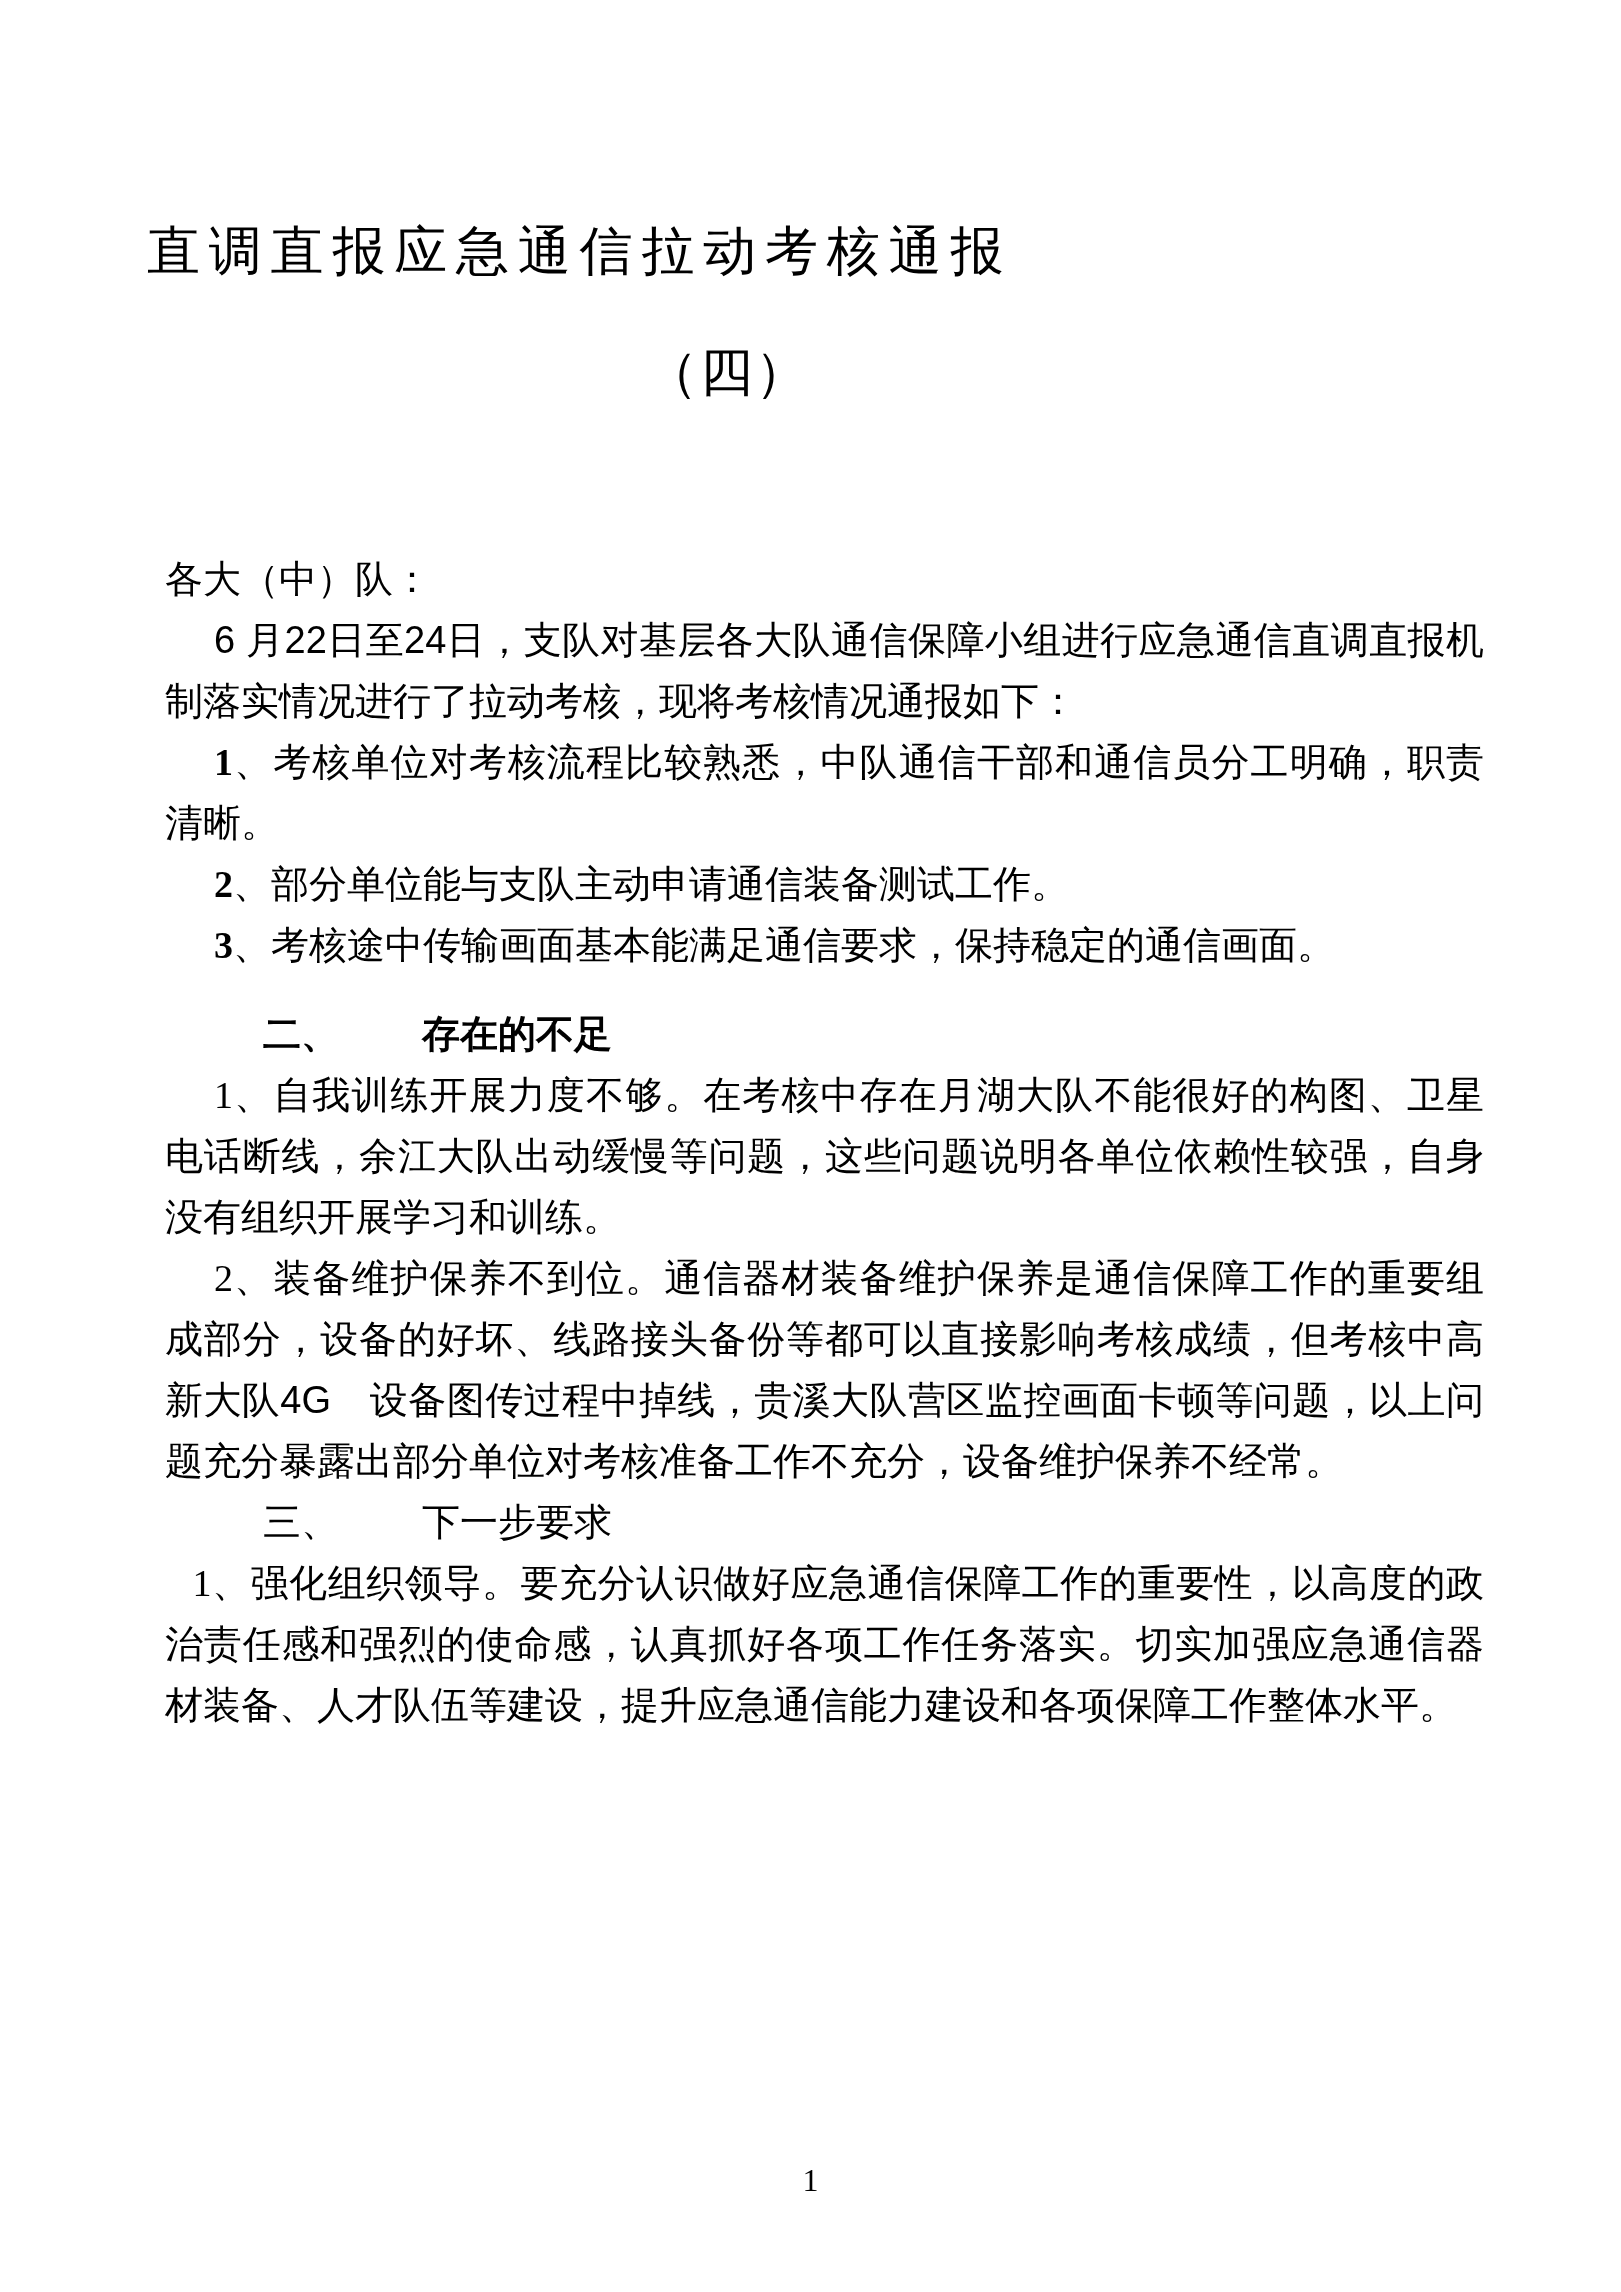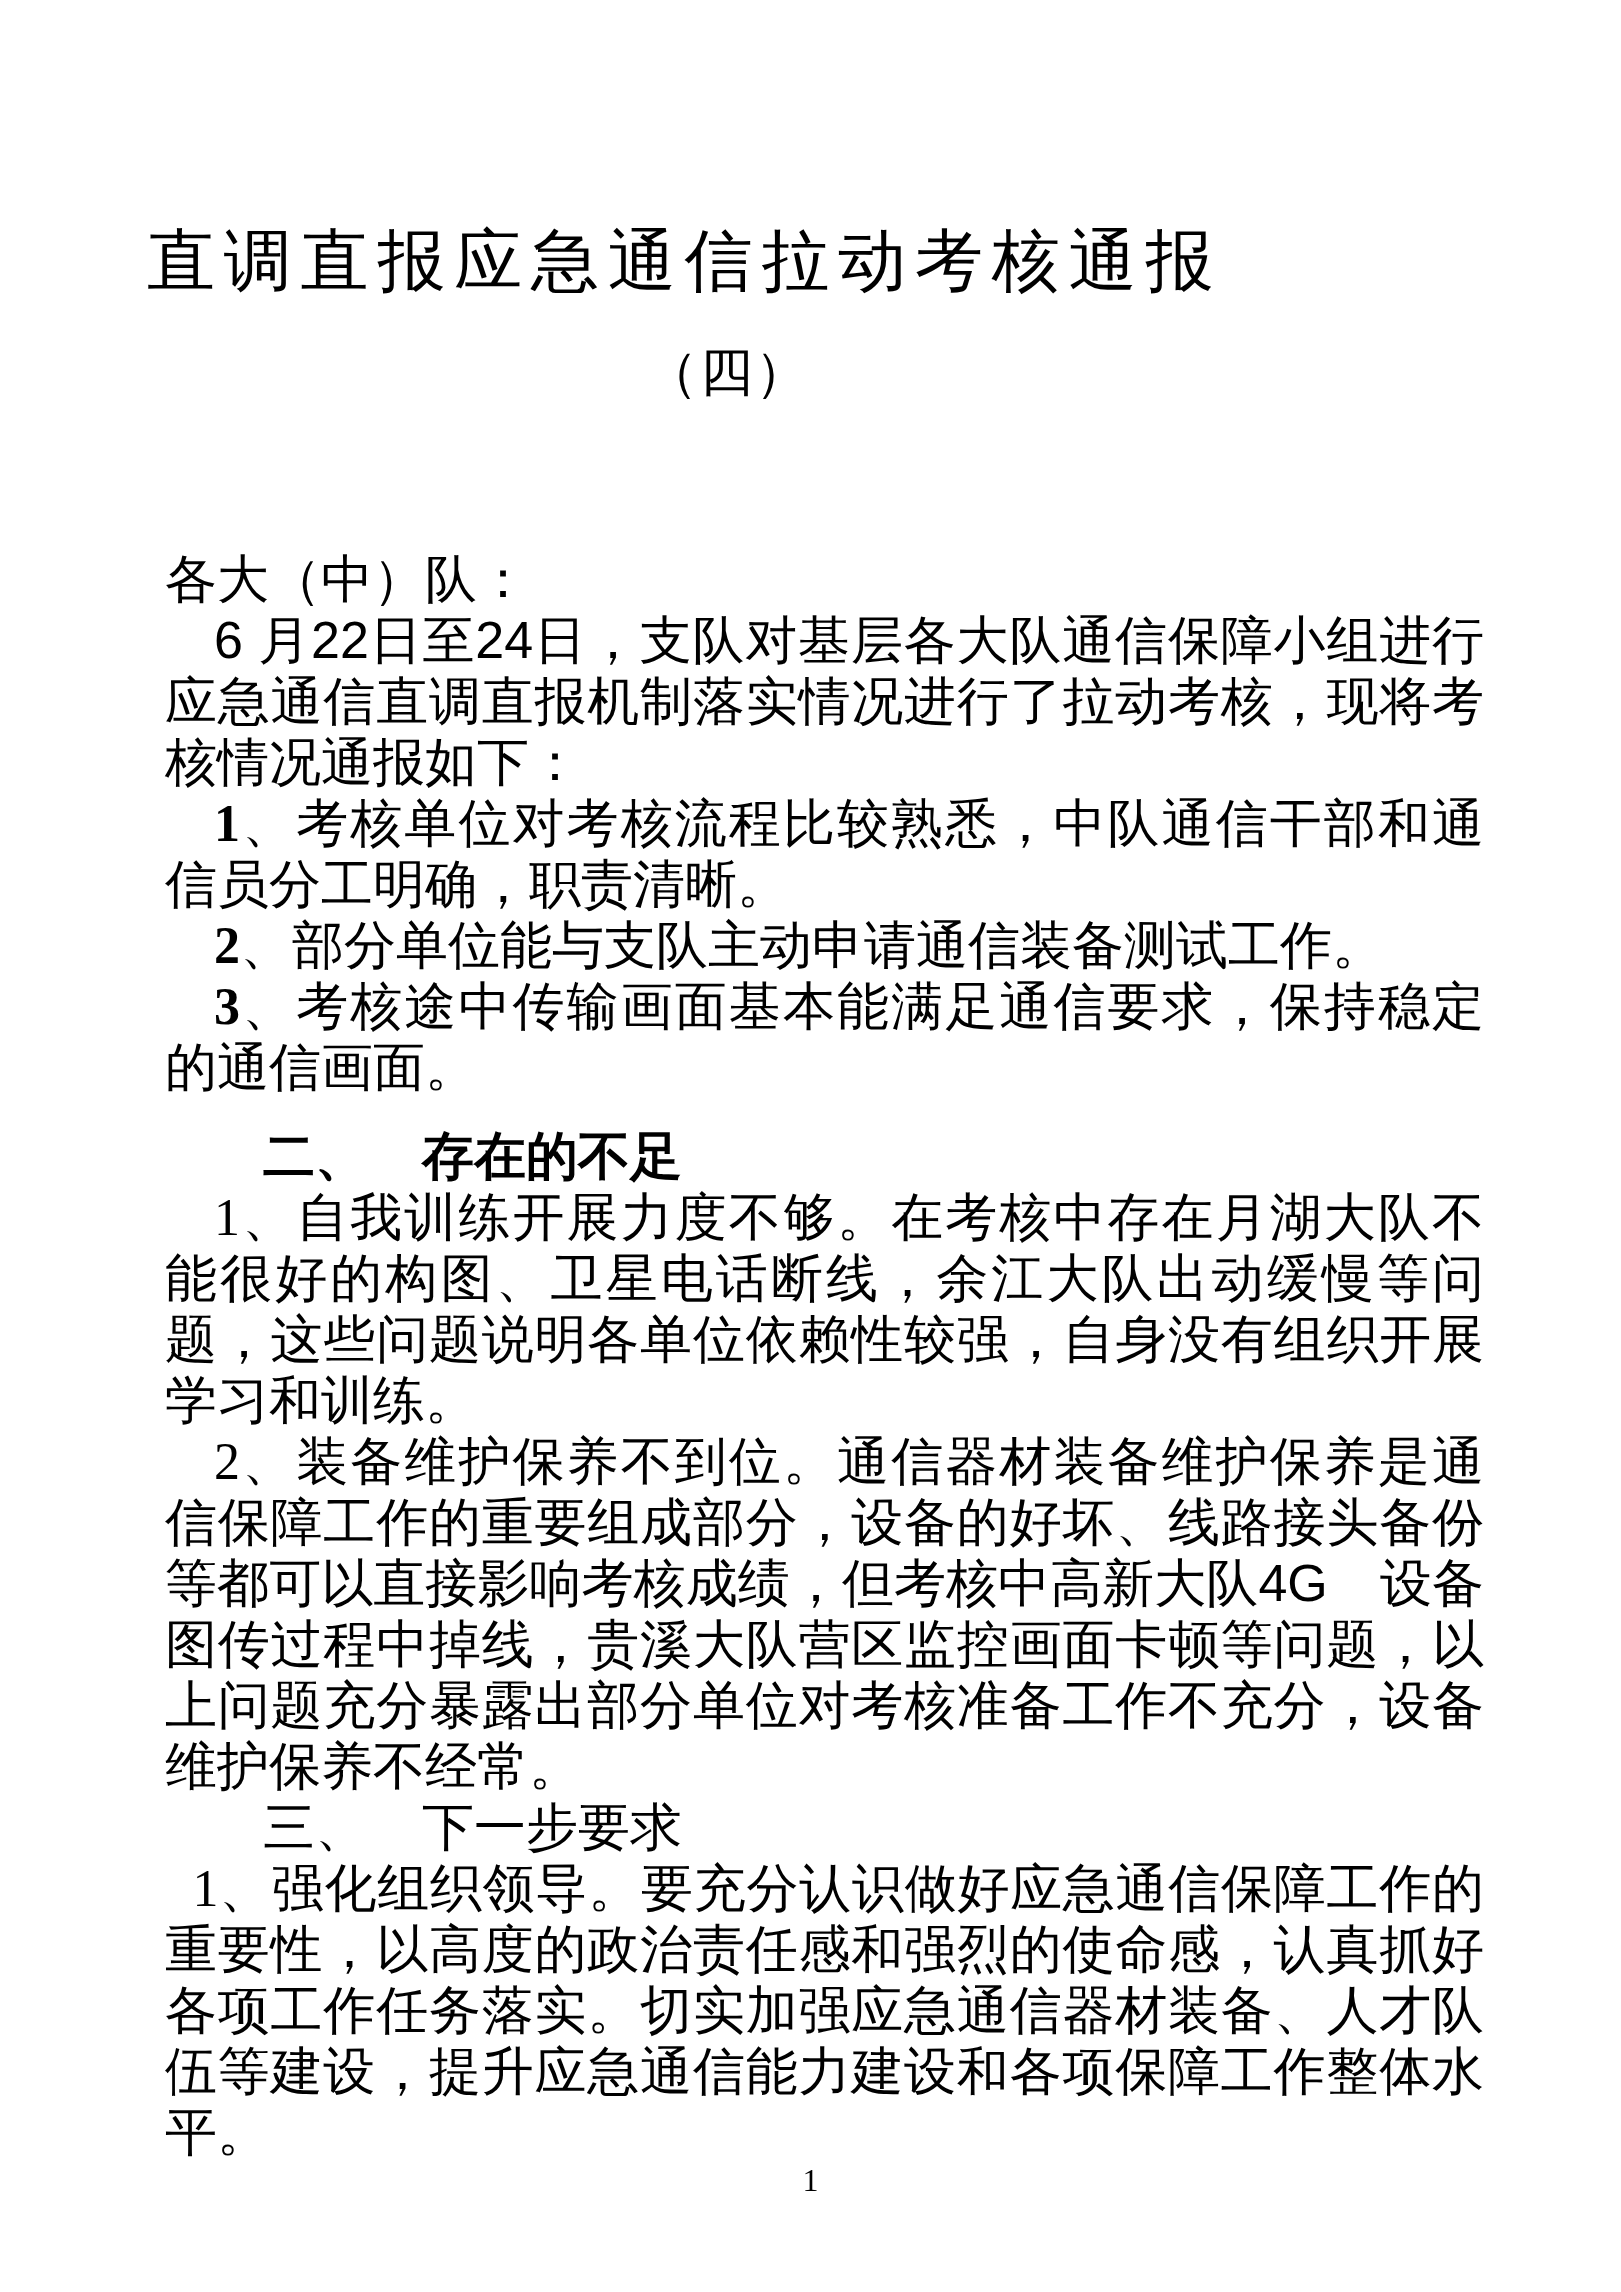--- a/index.html
+++ b/index.html
@@ -5,34 +5,34 @@
   html,body{margin:0;padding:0;background:#ffffff;}
   .page{
     position:relative;
     width:1621px;height:2293px;
     background:#ffffff;color:#000000;
     overflow:hidden;
   }
   .title-line1{
     position:absolute;top:216px;left:147px;
     font-family:Liberation Serif, serif;
-    font-size:68px;letter-spacing:8.8px;white-space:nowrap;
+    font-size:53px;letter-spacing:8.8px;white-space:nowrap;
     font-weight:400;
     text-align:right;
   }
   .title-line2{
     position:absolute;top:337px;left:645px;
     font-family:"Liberation Serif","DejaVu Serif",serif;
     font-size:53px;letter-spacing:2px;white-space:nowrap;
     font-weight:400;
   }
   .body-flow{
     position:absolute;top:549px;left:165px;width:1319px;
     font-family:"Liberation Sans","DejaVu Sans",sans-serif;
-    font-size:52px;line-height:61px;
+    font-size:38px;line-height:61px;
     text-align:justify;
   }
   .para{margin:0;padding:0;}
   .p-salut{text-indent:0;}
   .p-body,.p-item,.p-head{text-indent:49px;}
   .p-item3{text-indent:27.4px;}
   .p-head .num{display:inline-block;width:208px;}
   .bold{font-weight:700;margin-top:28px;}
   .num{font-family:"Liberation Serif","DejaVu Serif",serif;}
   .nbold{font-weight:700;}

